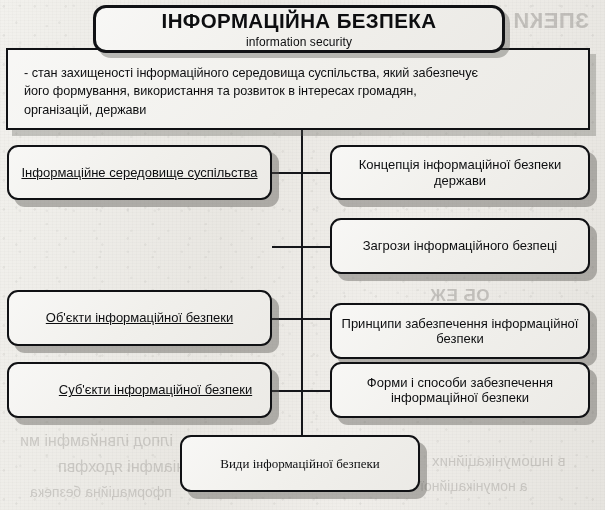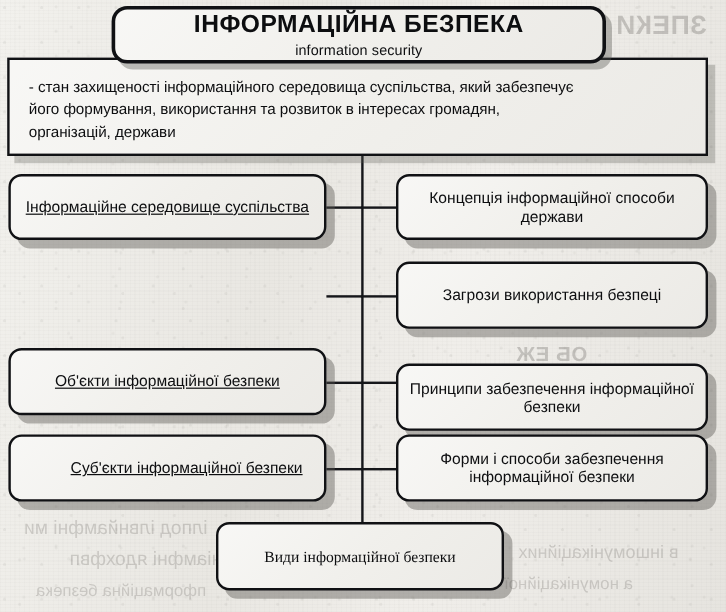--- a/index.html
+++ b/index.html
@@ -218,25 +218,25 @@
 
   <div class="node rounded shadowed branch left" style="top:290px; height:56px;">
     <span>Об'єкти інформаційної безпеки</span>
   </div>
 
   <div class="node rounded shadowed branch left" style="top:362px; height:56px;padding-left:41px;">
     <span>Суб'єкти інформаційної безпеки</span>
   </div>
 
   <div class="node rounded shadowed branch right" style="top:145px; height:55px;">
-    <span>Концепція інформаційної способи держави</span>
+    <span>Концепція інформаційної безпеки держави</span>
   </div>
 
   <div class="node rounded shadowed branch right" style="top:218px; height:56px;">
-    <span>Загрози використання безпеці</span>
+    <span>Загрози інформаційного безпеці</span>
   </div>
 
   <div class="node rounded shadowed branch right" style="top:290px; height:56px;margin-top:13px;">
     <span>Принципи забезпечення інформаційної безпеки</span>
   </div>
 
   <div class="node rounded shadowed branch right" style="top:362px; height:56px;">
     <span>Форми і способи забезпечення інформаційної безпеки</span>
   </div>
 

